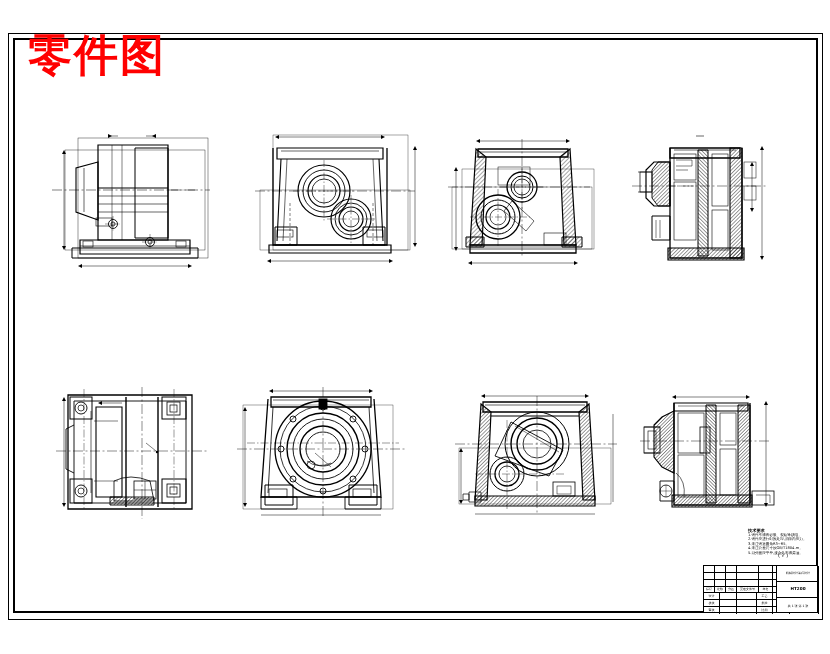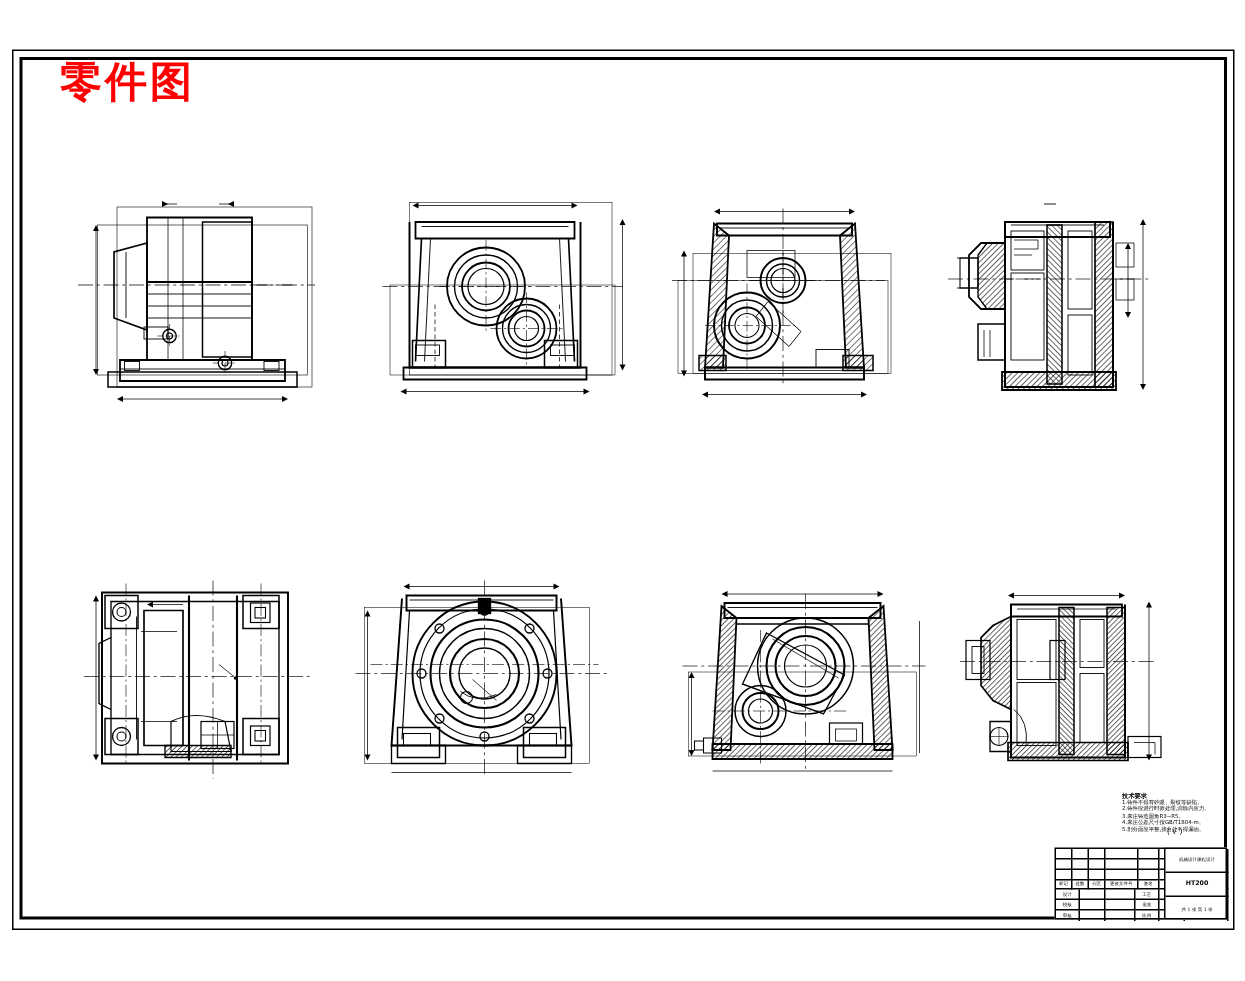--- a/index.html
+++ b/index.html
@@ -7,23 +7,23 @@
        font-family:"Liberation Sans",sans-serif;}
   .sheet{position:absolute;left:0;top:0;width:830px;height:654px;background:#fff;}
 
   
   .frame-outer{position:absolute;left:8px;top:33px;width:815px;height:587px;
                border:1px solid #000;box-sizing:border-box;}
   .frame-inner{position:absolute;left:13px;top:38px;width:805px;height:575px;
                border:2.5px solid #000;box-sizing:border-box;}
 
   
-  .doc-title{position:absolute;left:28px;top:36px;font-size:28px;line-height:38px;
+  .doc-title{position:absolute;left:28px;top:36px;font-size:44px;line-height:38px;
              color:#ff0000;font-family:"DejaVu Sans",sans-serif;font-weight:700;
-             letter-spacing:2px;white-space:nowrap;margin-left:12px;}
+             letter-spacing:2px;white-space:nowrap;}
 
   
   .view{position:absolute;}
   .view svg{display:block;overflow:visible;}
 
   
   .notes{position:absolute;left:748px;top:528px;width:72px;}
   .notes-title{font-size:4.2px;line-height:5px;font-weight:700;color:#000;
                font-family:"DejaVu Sans",sans-serif;}
   .notes-list{margin:0;padding:0;list-style:none;}

